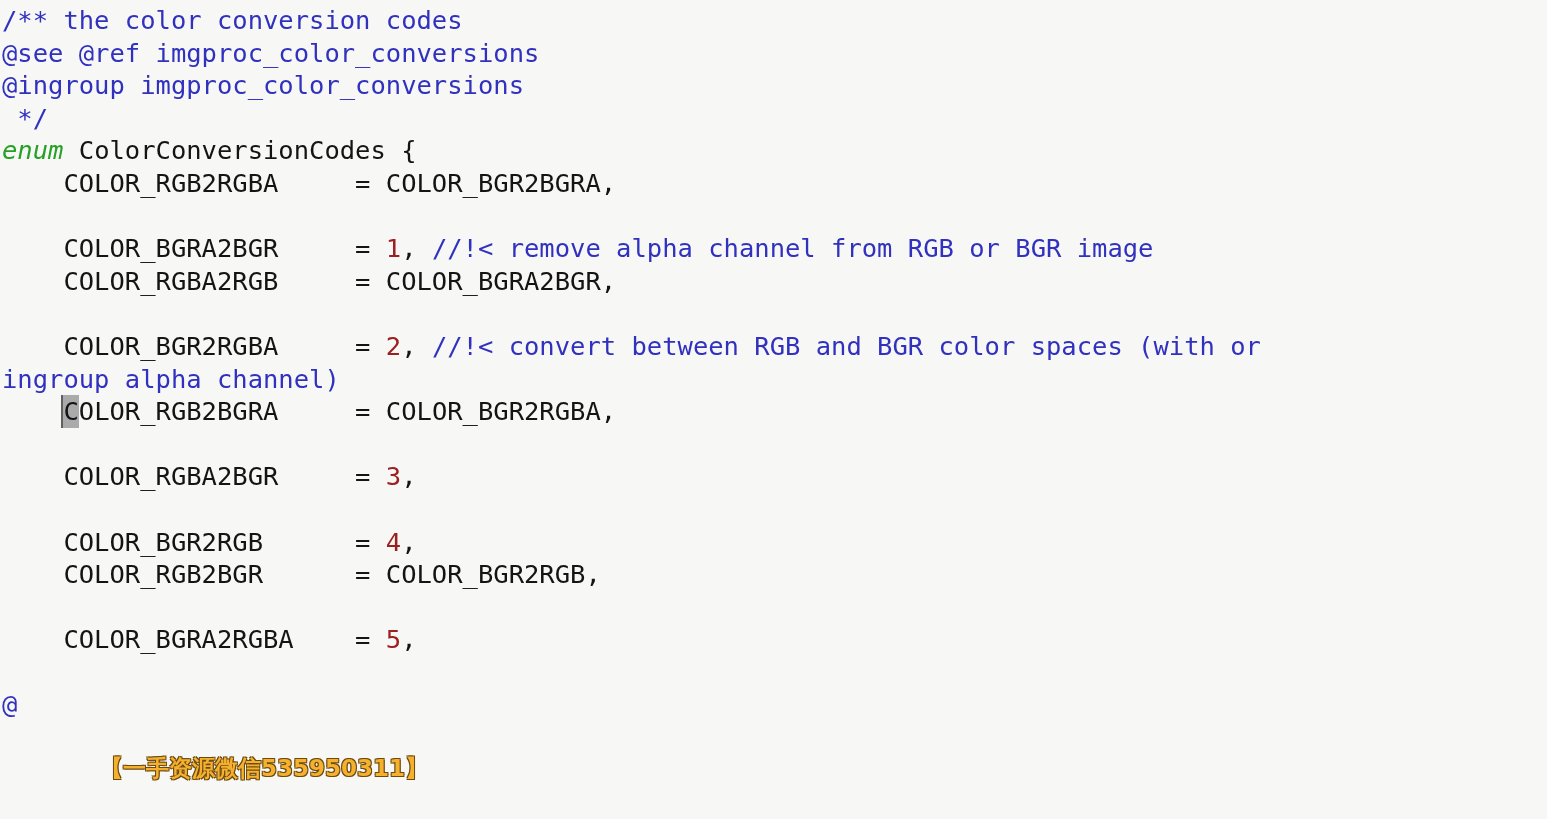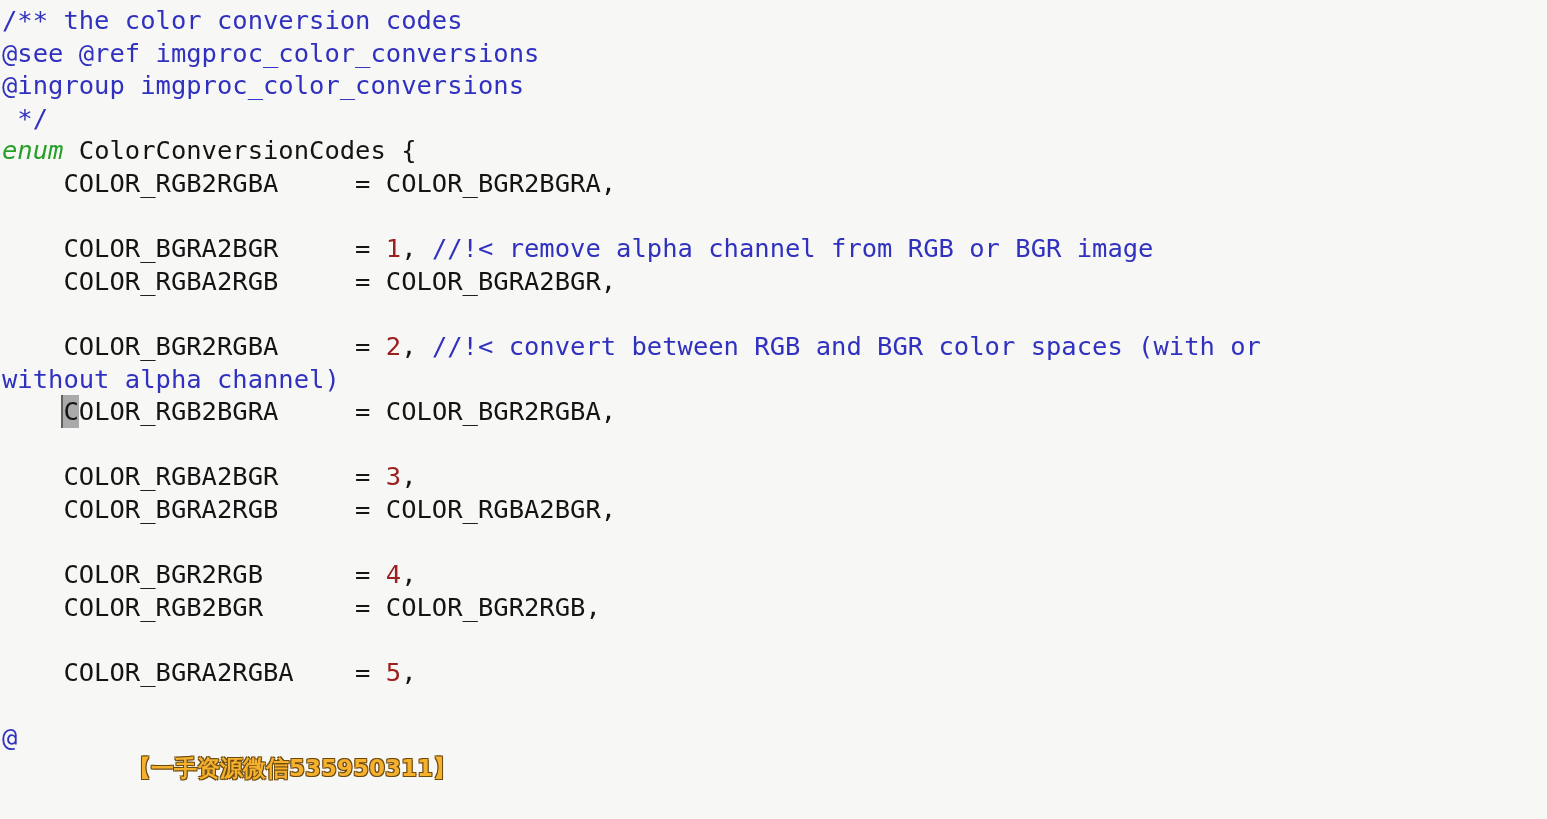--- a/index.html
+++ b/index.html
@@ -48,21 +48,21 @@
     background: #aaaaaa;
     border-left: 2px solid #606060;
     margin-left: -2px;
     padding-left: 0px;
     color: #141414;
   }
 
   
   #watermark {
     position: absolute;
-    left: 128px;
+    left: 100px;
     top: 757px;
     font-family: "DejaVu Sans", "Liberation Sans", sans-serif;
     font-size: 23px;
     font-weight: 700;
     line-height: 1;
     color: #f5b02e;
     text-shadow:
       -1px -1px 0 #6b4a10,
        1px -1px 0 #6b4a10,
       -1px  1px 0 #6b4a10,
@@ -80,25 +80,24 @@
       <div class="code-line"><span class="tok-comment">@see @ref imgproc_color_conversions</span></div>
       <div class="code-line"><span class="tok-comment">@ingroup imgproc_color_conversions</span></div>
       <div class="code-line"><span class="tok-comment"> */</span></div>
       <div class="code-line"><span class="tok-keyword">enum</span><span class="tok-plain"> ColorConversionCodes {</span></div>
       <div class="code-line"><span class="tok-plain">    COLOR_RGB2RGBA     = COLOR_BGR2BGRA,</span></div>
       <div class="code-line"><span class="tok-blank"> </span></div>
       <div class="code-line"><span class="tok-plain">    COLOR_BGRA2BGR     = </span><span class="tok-number">1</span><span class="tok-plain">, </span><span class="tok-comment">//!&lt; remove alpha channel from RGB or BGR image</span></div>
       <div class="code-line"><span class="tok-plain">    COLOR_RGBA2RGB     = COLOR_BGRA2BGR,</span></div>
       <div class="code-line"><span class="tok-blank"> </span></div>
       <div class="code-line"><span class="tok-plain">    COLOR_BGR2RGBA     = </span><span class="tok-number">2</span><span class="tok-plain">, </span><span class="tok-comment">//!&lt; convert between RGB and BGR color spaces (with or</span></div>
-      <div class="code-line"><span class="tok-comment">without alpha channel)</span></div>
+      <div class="code-line"><span class="tok-comment">ingroup alpha channel)</span></div>
       <div class="code-line"><span class="tok-plain">    </span><span class="cursor-block">C</span><span class="tok-plain">OLOR_RGB2BGRA     = COLOR_BGR2RGBA,</span></div>
       <div class="code-line"><span class="tok-blank"> </span></div>
       <div class="code-line"><span class="tok-plain">    COLOR_RGBA2BGR     = </span><span class="tok-number">3</span><span class="tok-plain">,</span></div>
-      <div class="code-line"><span class="tok-plain">    COLOR_BGRA2RGB     = COLOR_RGBA2BGR,</span></div>
       <div class="code-line"><span class="tok-blank"> </span></div>
       <div class="code-line"><span class="tok-plain">    COLOR_BGR2RGB      = </span><span class="tok-number">4</span><span class="tok-plain">,</span></div>
       <div class="code-line"><span class="tok-plain">    COLOR_RGB2BGR      = COLOR_BGR2RGB,</span></div>
       <div class="code-line"><span class="tok-blank"> </span></div>
       <div class="code-line"><span class="tok-plain">    COLOR_BGRA2RGBA    = </span><span class="tok-number">5</span><span class="tok-plain">,</span></div>
       <div class="code-line"><span class="tok-blank"> </span></div>
       <div class="code-line"><span class="tok-comment">@</span></div>
     </div>
   <div id="watermark">【一手资源微信535950311】</div>
 </div>

